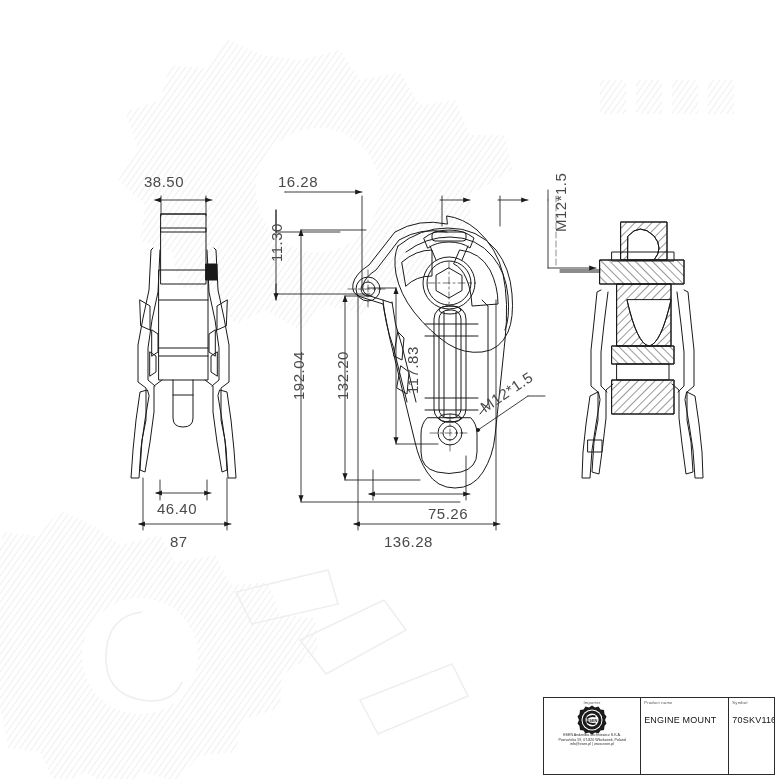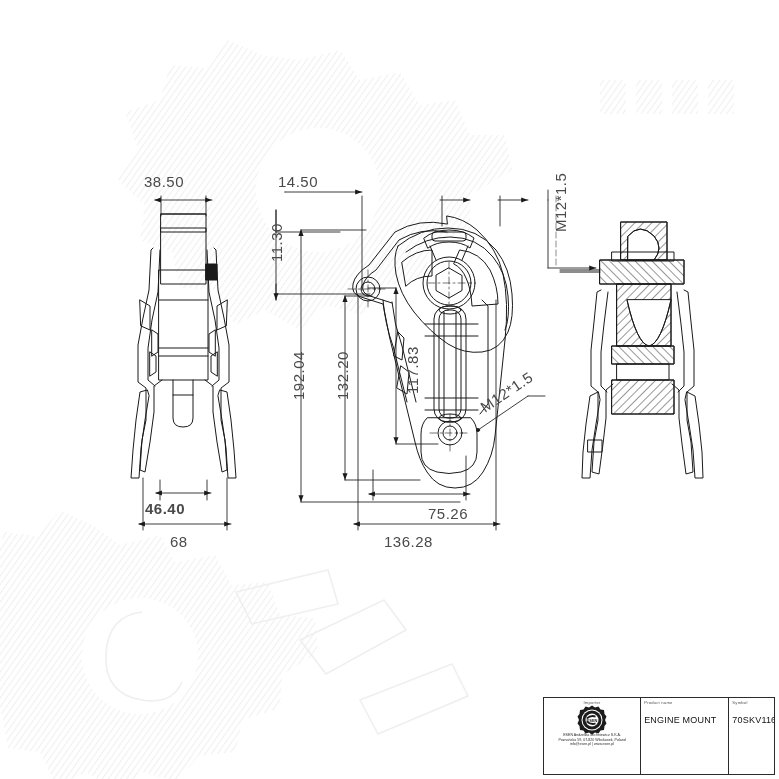--- a/index.html
+++ b/index.html
@@ -362,23 +362,23 @@
 
         <line x1="442" y1="196" x2="442" y2="226"></line>
         <line x1="440" y1="200" x2="470" y2="200" marker-end="url(#arr)"></line>
         <line x1="500" y1="196" x2="500" y2="226"></line>
         <line x1="498" y1="200" x2="528" y2="200" marker-end="url(#arr)"></line>
       </g>
     </g>
   </svg>
 
   <div class="dim" style="left:144px; top:173px;">38.50</div>
-  <div class="dim" style="left:145px; top:500px;font-weight:bold;">46.40</div>
-  <div class="dim" style="left:170px; top:533px;">68</div>
-  <div class="dim" style="left:278px; top:173px;">14.50</div>
+  <div class="dim" style="left:157px; top:500px;">46.40</div>
+  <div class="dim" style="left:170px; top:533px;">87</div>
+  <div class="dim" style="left:278px; top:173px;">16.28</div>
   <div class="dim v" style="left:268px; top:262px; transform:rotate(-90deg);">11.30</div>
   <div class="dim v" style="left:290px; top:400px; transform:rotate(-90deg);">192.04</div>
   <div class="dim v" style="left:334px; top:400px; transform:rotate(-90deg);">132.20</div>
   <div class="dim v" style="left:404px; top:394px; transform:rotate(-90deg);">117.83</div>
   <div class="dim" style="left:388px; top:505px;margin-left:40px;">75.26</div>
   <div class="dim" style="left:384px; top:533px;">136.28</div>
   <div class="dim" style="left:482px; top:400px; transform:rotate(-34deg); transform-origin:0 50%;">M12*1.5</div>
   <div class="dim v" style="left:552px; top:232px; transform:rotate(-90deg);">M12*1.5</div>
 
   <div id="title-block">

